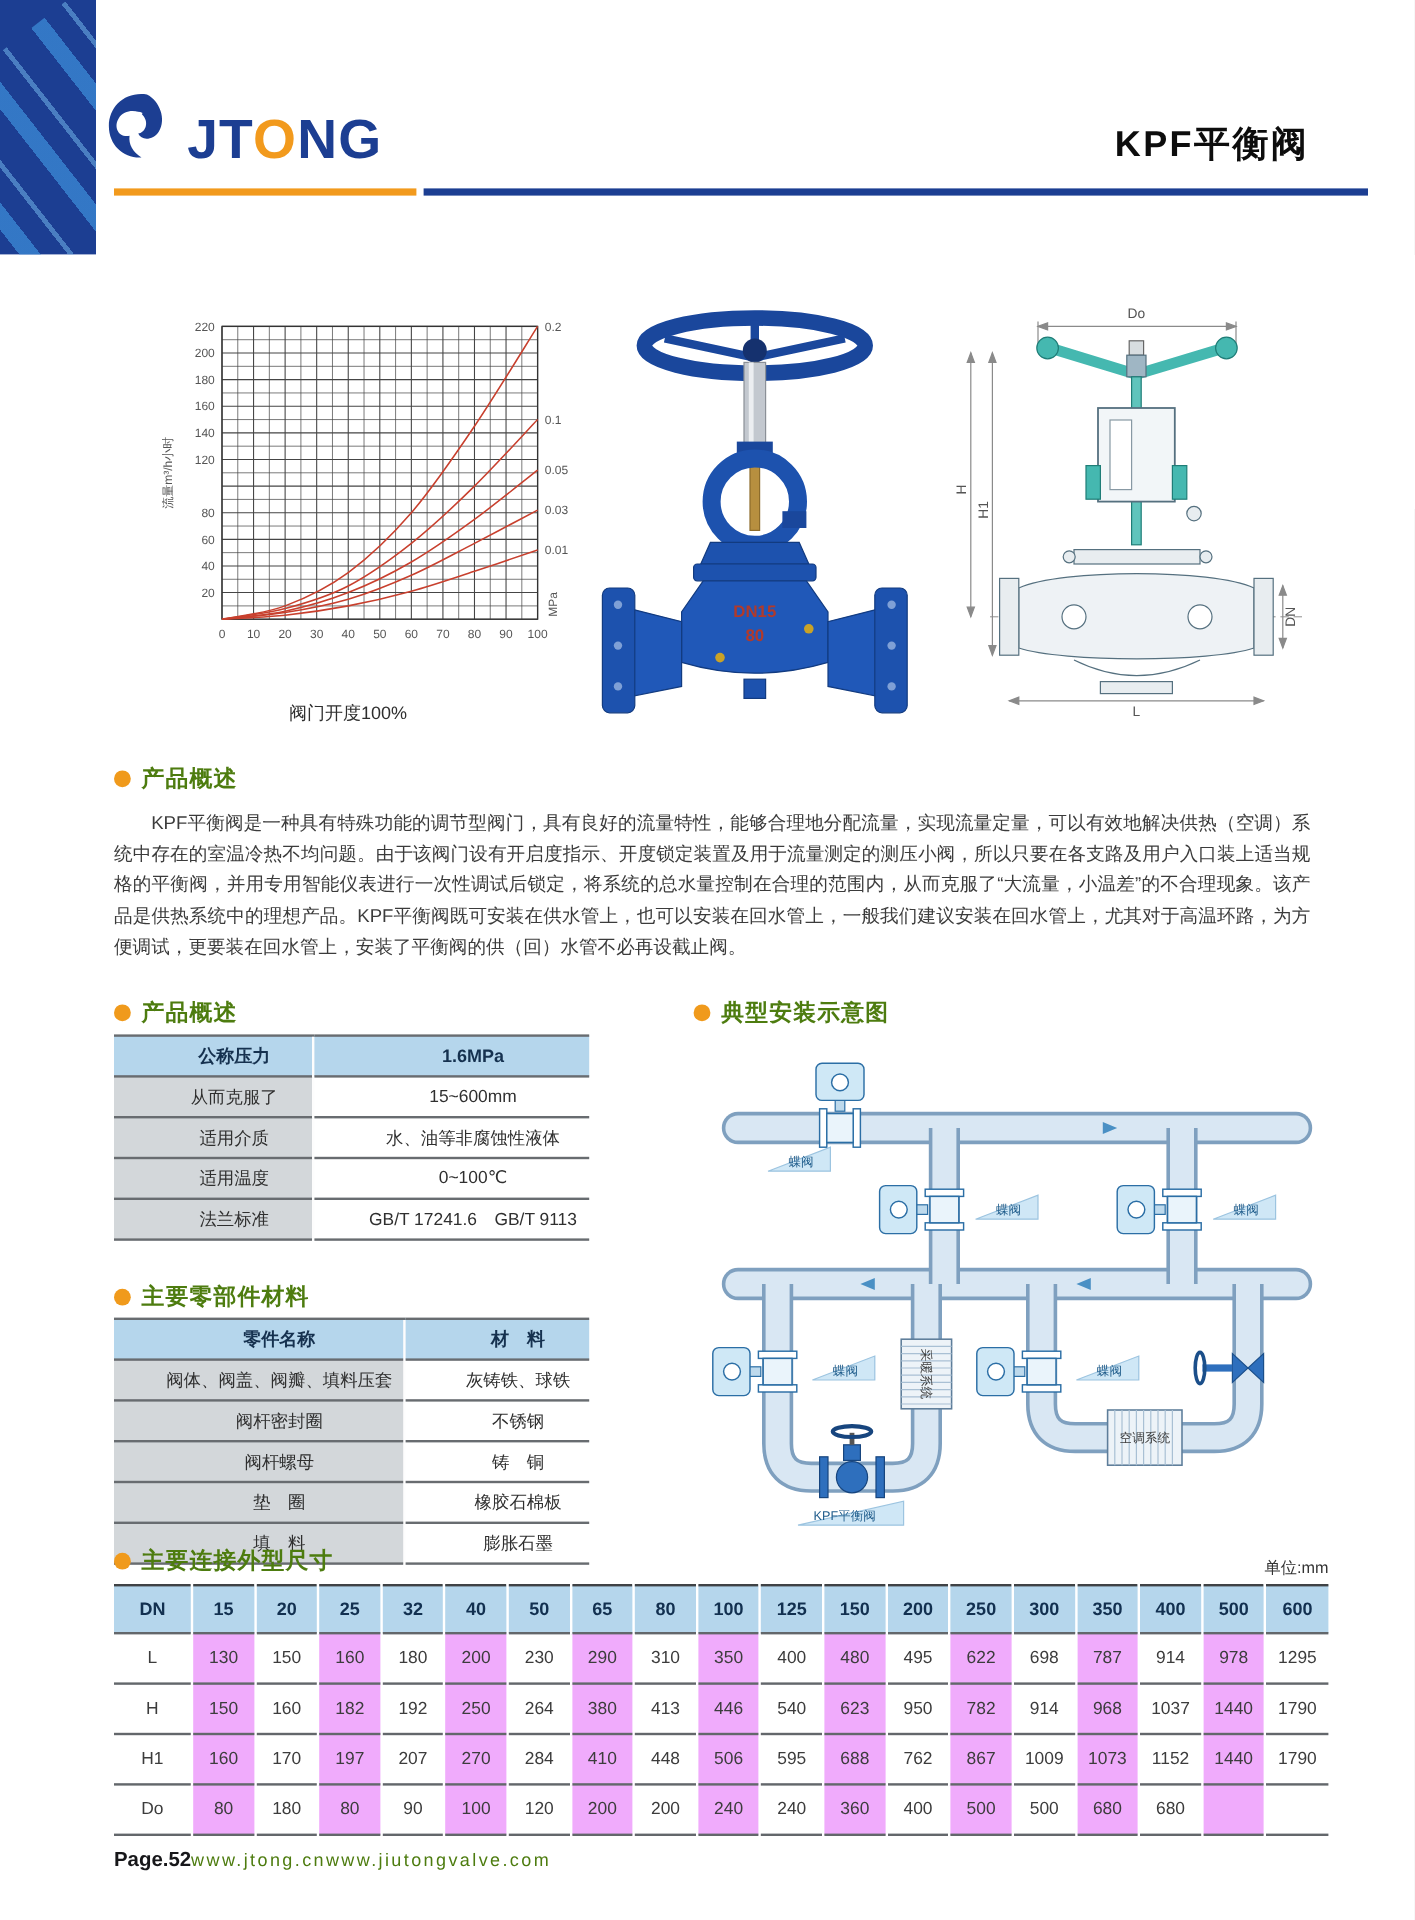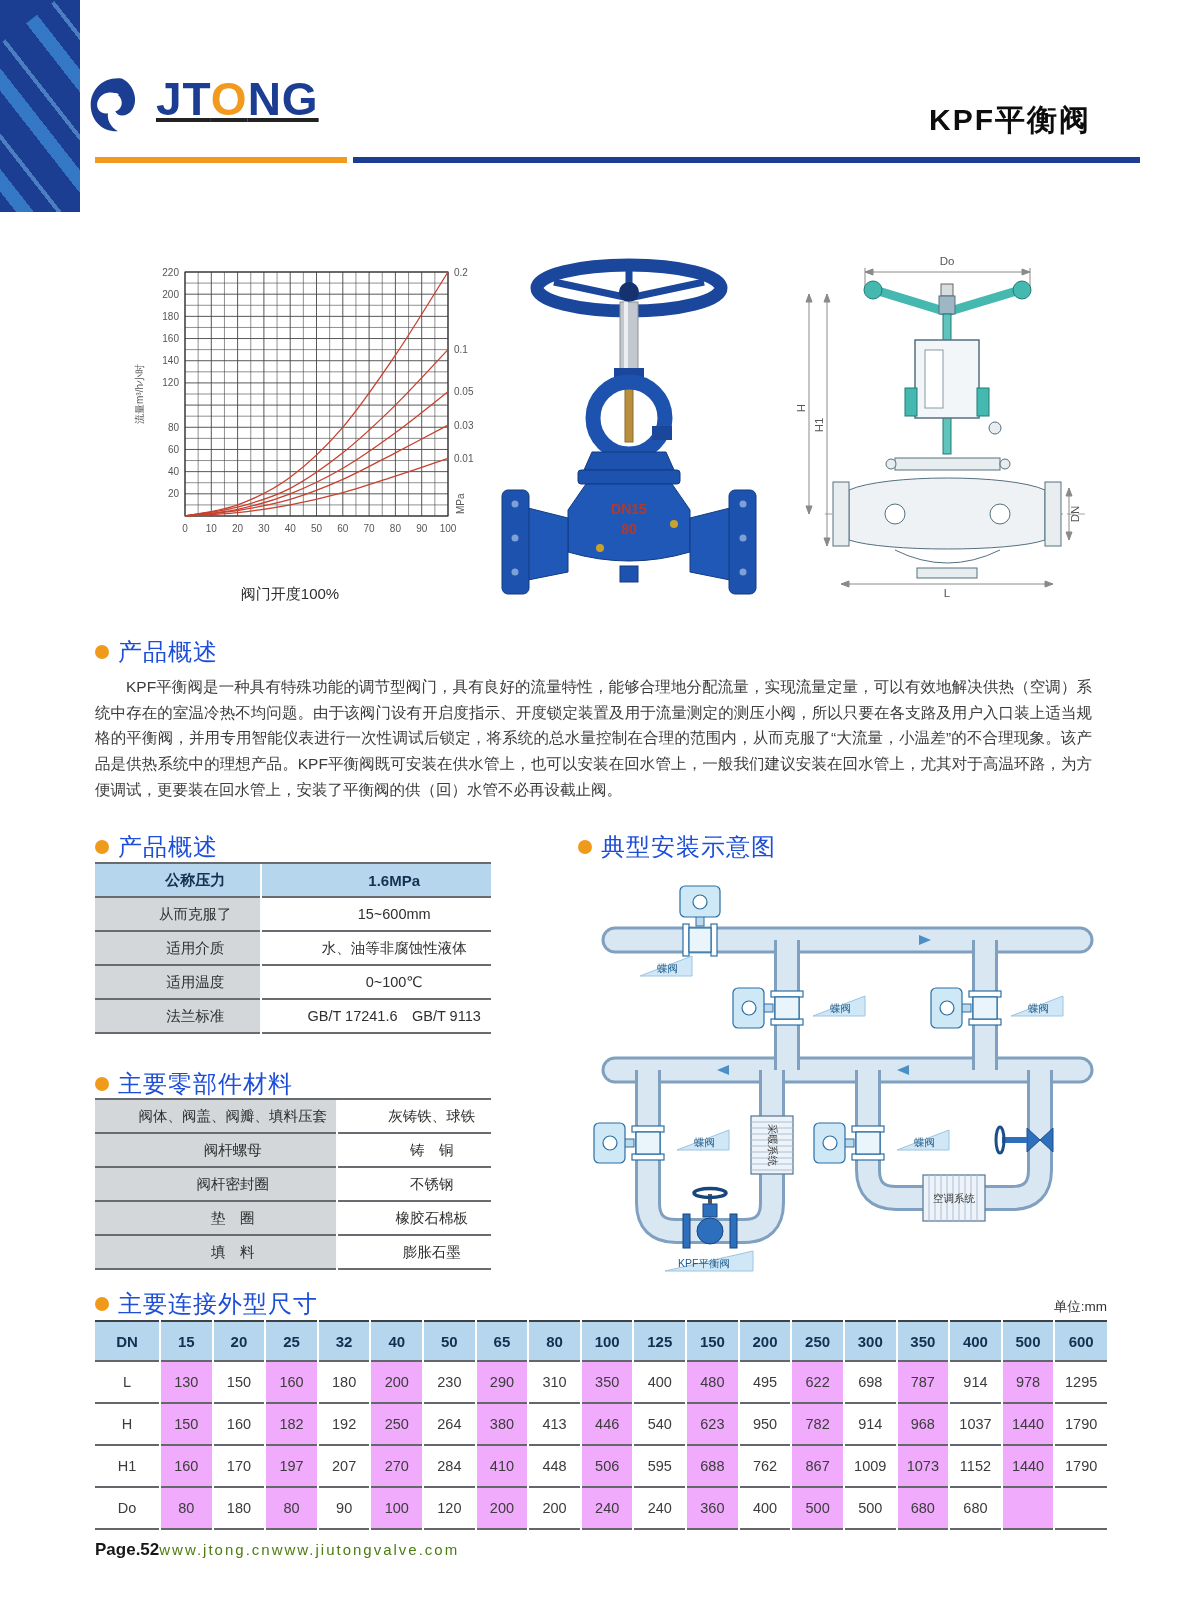--- a/index.html
+++ b/index.html
@@ -5,30 +5,30 @@
 <style>
   html,body{margin:0;padding:0;background:#e8e8e8;}
   #page{position:relative;width:1179px;height:1600px;background:#ffffff;margin:0 auto;
         font-family:"Liberation Sans","DejaVu Sans",sans-serif;color:#222;overflow:hidden;}
   svg{font-family:inherit;}
   
   .corner{position:absolute;left:0;top:0;width:80px;height:212px;background:#1c3e92;overflow:hidden;}
   .corner .fan{position:absolute;left:-70px;top:40px;width:260px;height:320px;transform:rotate(-38deg);
     background:repeating-linear-gradient(90deg,transparent 0 26px,rgba(64,150,225,.65) 26px 40px,transparent 40px 58px,rgba(120,190,240,.5) 58px 62px);}
   
-  .logo{position:absolute;left:88px;top:76px;display:flex;align-items:flex-start;gap:10px;text-decoration:underline;}
+  .logo{position:absolute;left:88px;top:76px;display:flex;align-items:flex-end;gap:10px;}
   .logo-text{font-size:46px;font-weight:900;color:#1c3e92;letter-spacing:1px;line-height:1;}
   .logo-text .o{color:#f29a1d;}
   .page-title{position:absolute;right:88px;top:100px;font-size:30px;font-weight:bold;color:#0d0d0d;letter-spacing:2px;}
   .rule-orange{position:absolute;left:95px;top:157px;width:252px;height:6px;background:#f29a1d;}
   .rule-blue{position:absolute;left:353px;top:157px;width:787px;height:6px;background:#1c3e92;}
   
   .sec-head{position:absolute;display:flex;align-items:center;gap:9px;}
   .sec-head .bullet{width:14px;height:14px;border-radius:50%;background:#f09a1c;flex:0 0 auto;}
-  .sec-head .txt{font-size:24px;font-weight:normal;color:#1d4ed8;letter-spacing:1px;}
+  .sec-head .txt{font-size:19px;font-weight:bold;color:#4d7c0f;letter-spacing:1px;}
   
   .overview-p{position:absolute;left:95px;top:674px;width:997px;font-size:15.5px;line-height:1.66;
     text-align:justify;color:#3b3b3b;text-indent:2em;}
   
   .fig{position:absolute;}
   .chart-caption{position:absolute;left:175px;top:585px;width:230px;text-align:center;font-size:15px;color:#2e2e2e;}
   
   table.spec{position:absolute;border-collapse:collapse;table-layout:fixed;width:396px;
     border-top:2px solid #45484c;border-bottom:2px solid #686c70;}
   table.spec td{height:30px;text-align:center;vertical-align:middle;font-size:14.5px;color:#2f2f2f;
@@ -281,31 +281,35 @@
   <div class="sec-head" style="left:95px;top:1068px;">
     <span class="bullet"></span>
     <span class="txt">主要零部件材料</span>
   </div>
   <table class="spec" style="left:95px;top:1098px;">
     <colgroup>
         <col style="width:61%">
         <col style="width:39%">
       </colgroup>
     <tbody>
+        <tr class="head">
+          <td>零件名称</td>
+          <td>材　料</td>
+        </tr>
         <tr>
           <td class="lab">阀体、阀盖、阀瓣、填料压套</td>
           <td class="val">灰铸铁、球铁</td>
         </tr>
         <tr>
+          <td class="lab">阀杆密封圈</td>
+          <td class="val">不锈钢</td>
+        </tr>
+        <tr>
           <td class="lab">阀杆螺母</td>
           <td class="val">铸　铜</td>
-        </tr>
-        <tr>
-          <td class="lab">阀杆密封圈</td>
-          <td class="val">不锈钢</td>
         </tr>
         <tr>
           <td class="lab">垫　圈</td>
           <td class="val">橡胶石棉板</td>
         </tr>
         <tr>
           <td class="lab">填　料</td>
           <td class="val">膨胀石墨</td>
         </tr>
       </tbody>

